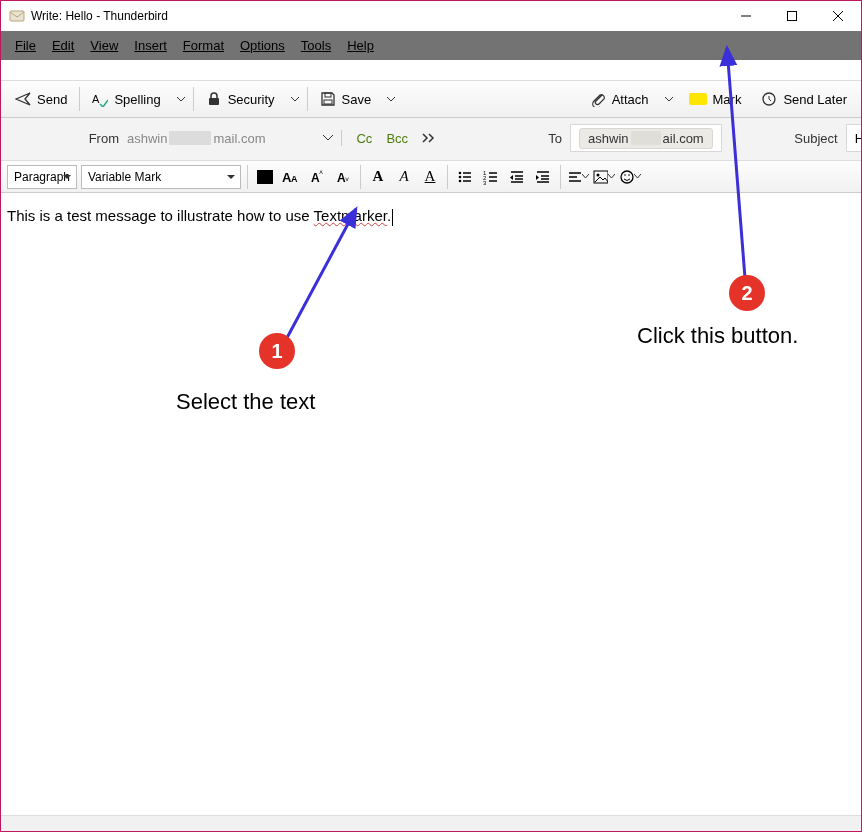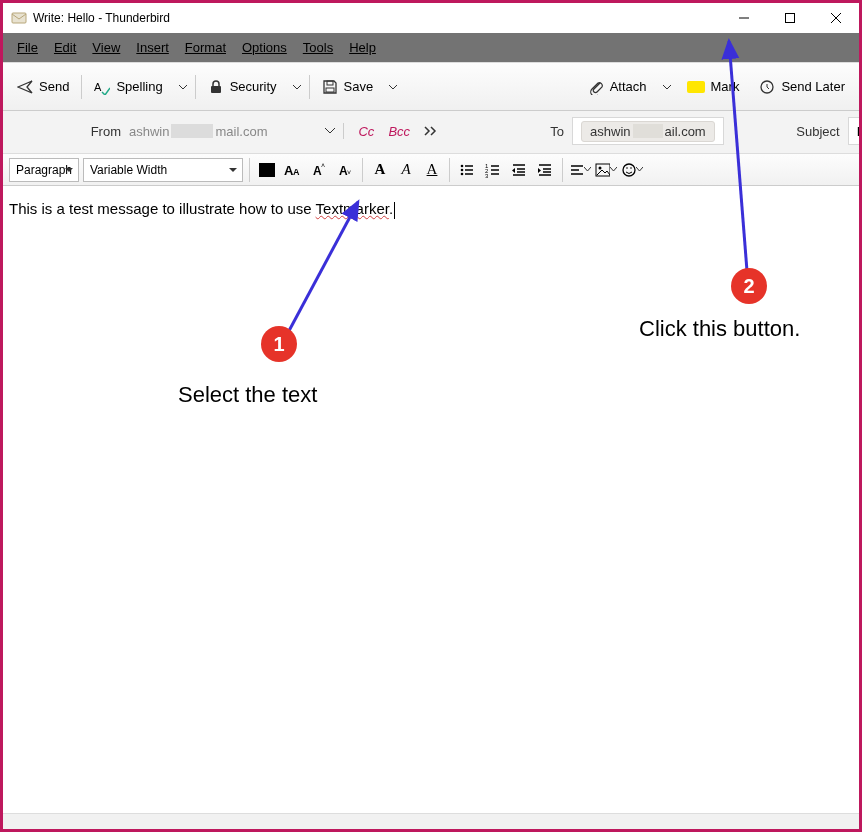--- a/index.html
+++ b/index.html
@@ -1,39 +1,39 @@
 <!DOCTYPE html>
 <html><head>
 <meta charset="utf-8">
 <style>
   * { box-sizing: border-box; }
   html, body { margin:0; padding:0; font-family: "Segoe UI", Arial, sans-serif; font-size:13px; color:#000; background:#f0f0f0; }
-  .window { width:862px; height:832px; background:#fff; border:3px solid #be185d; position:relative; display:flex; flex-direction:column; overflow:hidden;}
+  .window { width:862px; height:832px; background:#fff; border:1px solid #be185d; position:relative; display:flex; flex-direction:column; overflow:hidden;}
   .titlebar { height:30px; display:flex; align-items:center; padding:0 0 0 8px; background:#fff; }
   .titlebar .appicon { width:16px; height:16px; margin-right:6px; }
   .titlebar .title { font-size:12px; color:#000; }
   .winbtns { margin-left:auto; display:flex; }
   .winbtn { width:46px; height:30px; display:flex; align-items:center; justify-content:center; }
   .menubar { display:flex; padding:3px 6px; gap:0; background:#737373; }
   .menubar .menuitem { padding:4px 8px; font-size:13px; cursor:default;}
   .menubar .menuitem span.ul { text-decoration:underline; }
-  .toolbar { display:flex; align-items:center; height:49px; border-top:1px solid #ddd; border-bottom:1px solid #ccc;
-             background:linear-gradient(#fdfdfd,#f0f0f0); padding:0 4px; }
+  .toolbar { display:flex; align-items:center; height:38px; border-top:1px solid #ddd; border-bottom:1px solid #ccc;
+             background:linear-gradient(#fdfdfd,#f0f0f0); padding:0 4px;margin-top:20px; }
   .tbtn { display:flex; align-items:center; height:30px; padding:0 10px; gap:6px; cursor:default; font-size:13px;}
   .sep { width:1px; height:24px; background:#ccc; margin:0 2px;}
   .chev { padding:0 6px;}
   .toolbar .spacer { flex:1; }
   .yellowmark { width:18px; height:12px; background:#ffe600; border-radius:2px; }
   .headers { background:#f3f3f3; border-bottom:1px solid #ddd; padding:6px 8px 8px 8px; display:flex; flex-direction:row; gap:6px;}
   .hrow { display:flex; align-items:center; gap:8px; }
   .hrow .lbl { width:110px; text-align:right; color:#333; font-size:13px;}
   .frombox { display:flex; align-items:center; gap:8px; flex:1; }
   .frredact { display:inline-block; width:42px; height:14px; background:#d8d8d8; margin:0 2px; vertical-align:middle;}
   .faded { color:#888; font-size:13px; display:inline-flex; align-items:center;}
-  .ccgroup { margin-left:auto; display:flex; align-items:center; gap:14px; padding-right:10px; color:#be185d;font-style:italic;}
+  .ccgroup { margin-left:auto; display:flex; align-items:center; gap:14px; padding-right:10px; color:#4d7c0f;}
   .vsep { width:1px; height:16px; background:#ccc;}
   .tofield, .subjfield { flex:1; height:28px; border:1px solid #d8d8d8; background:#fff; padding:0 8px; font-size:13px; outline:none; }
   .tofield { color:#333; }
   .topill { background:#eceae7; border:1px solid #dad7d3; border-radius:3px; padding:2px 8px; font-size:13px; display:inline-flex; align-items:center;}
   .fmt { height:32px; border-bottom:1px solid #ccc; background:linear-gradient(#fdfdfd,#f1f1f1); display:flex; align-items:center; padding:0 6px; gap:4px;}
   .combo { height:24px; border:1px solid #bbb; background:#fff; font-size:12px; padding:0 18px 0 6px; position:relative; display:flex; align-items:center; cursor:default;}
   .combo::after { content:""; position:absolute; right:5px; top:9px; border:4px solid transparent; border-top-color:#333;}
   .combo.para { width:70px;}
   .combo.font { width:160px;}
   .swatch { width:16px; height:14px; background:#000; }
@@ -201,21 +201,21 @@
       <div class="lbl">Subject</div>
       <input class="subjfield" value="Hello" style="">
     </div>
   </div>
 
   <div class="fmt">
     <div class="combo para">
         <span>Paragraph</span>
       </div>
     <div class="combo font">
-        <span>Variable Width</span>
+        <span>Variable Mark</span>
       </div>
     <div class="sep"></div>
     <div class="ficon">
         <span class="swatch"></span>
       </div>
     <div class="ficon">
         <svg width="18" height="16">
           <text x="0" y="13" font-size="13" font-weight="bold">A</text>
           <text x="9" y="13" font-size="9" font-weight="bold">A</text>
         </svg>

